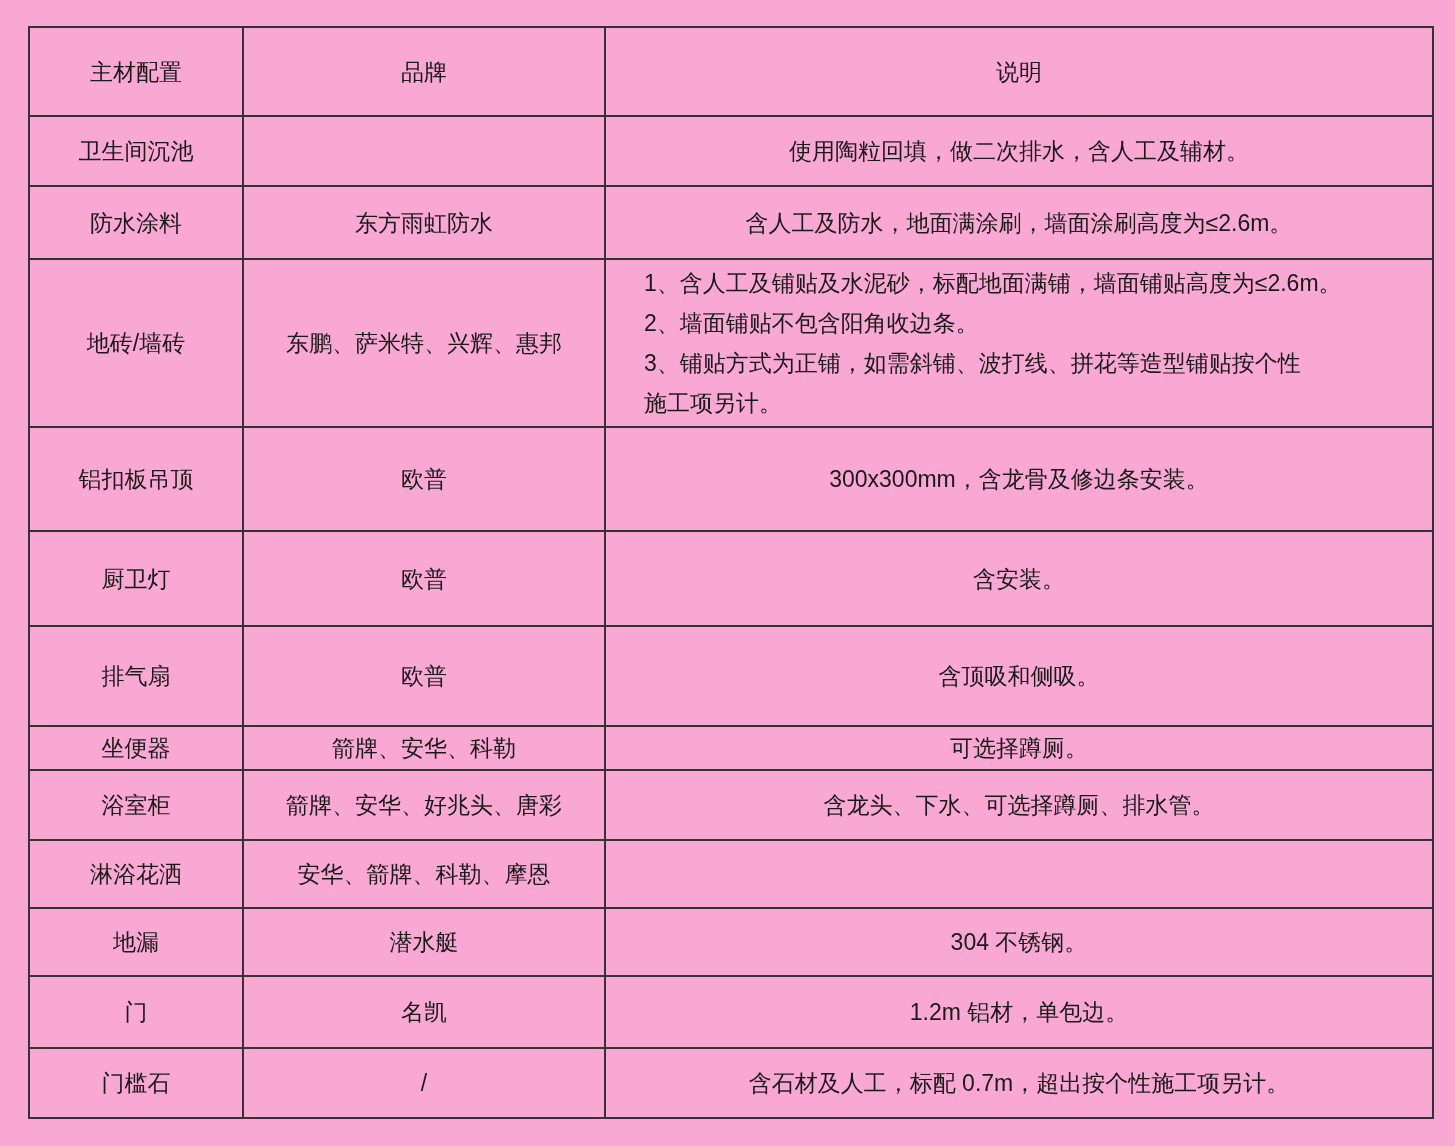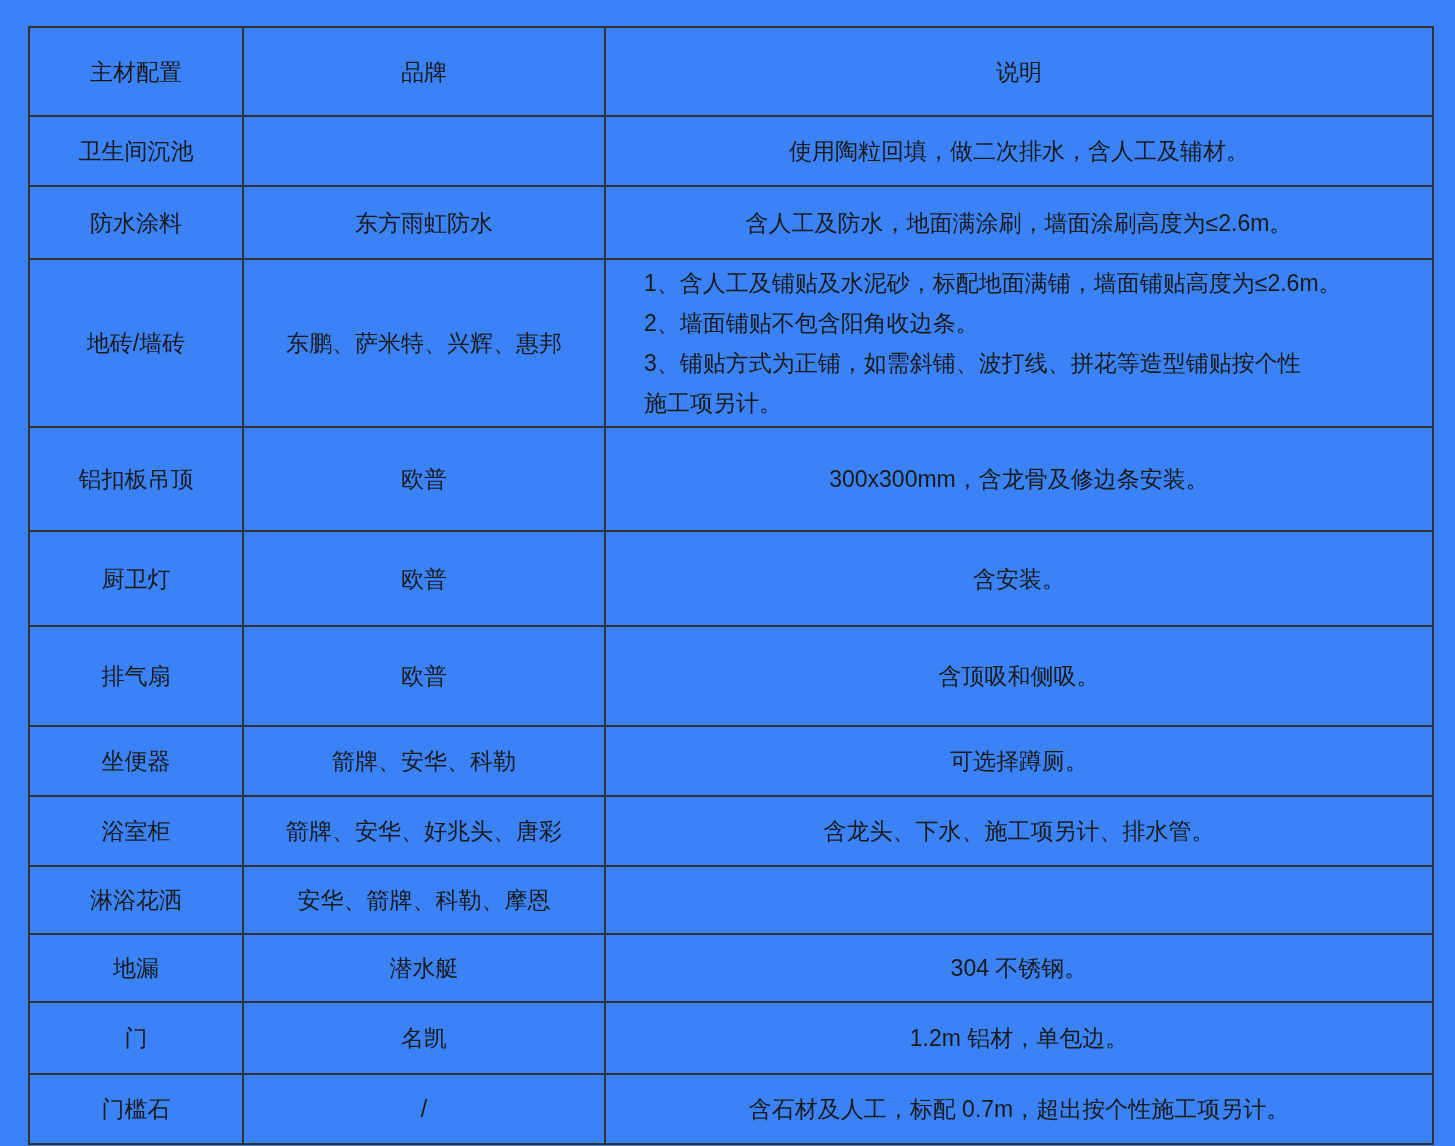--- a/index.html
+++ b/index.html
@@ -10,21 +10,21 @@
   body {
     width: 1455px;
     height: 1146px;
     font-family: "Liberation Sans", "DejaVu Sans", sans-serif;
     color: #1a1a1a;
   }
   .page {
     position: relative;
     width: 1455px;
     height: 1146px;
-    background: #3b82f6;
+    background: #f9a8d4;
     overflow: hidden;
   }
   table.materials {
     position: absolute;
     left: 28px;
     top: 26px;
     width: 1404px;
     border-collapse: collapse;
     table-layout: fixed;
   }
@@ -48,21 +48,21 @@
   td.description { white-space: pre-line; }
 
   
   thead tr               { height: 89px;  }
   tbody tr:nth-child(1)  { height: 70px;  }
   tbody tr:nth-child(2)  { height: 73px;  }
   tbody tr:nth-child(3)  { height: 168px; }
   tbody tr:nth-child(4)  { height: 104px; margin-top: 8px;  }
   tbody tr:nth-child(5)  { height: 95px;  }
   tbody tr:nth-child(6)  { height: 100px;  }
-  tbody tr:nth-child(7)  { height: 70px;  }
+  tbody tr:nth-child(7)  { height: 44px;  }
   tbody tr:nth-child(8)  { height: 70px;  }
   tbody tr:nth-child(9)  { height: 68px;  }
   tbody tr:nth-child(10) { height: 68px;  }
   tbody tr:nth-child(11) { height: 72px;  }
   tbody tr:nth-child(12) { height: 70px;  }
 
   
   tbody tr:nth-child(3) td.description {
     text-align: left;
     padding: 0 28px 0 38px;
@@ -121,21 +121,21 @@
           <td class="description">含顶吸和侧吸。</td>
         </tr>
         <tr>
           <td class="material">坐便器</td>
           <td class="brand">箭牌、安华、科勒</td>
           <td class="description">可选择蹲厕。</td>
         </tr>
         <tr>
           <td class="material">浴室柜</td>
           <td class="brand">箭牌、安华、好兆头、唐彩</td>
-          <td class="description">含龙头、下水、施工项另计、排水管。</td>
+          <td class="description">含龙头、下水、可选择蹲厕、排水管。</td>
         </tr>
         <tr>
           <td class="material">淋浴花洒</td>
           <td class="brand">安华、箭牌、科勒、摩恩</td>
           <td class="description"></td>
         </tr>
         <tr>
           <td class="material">地漏</td>
           <td class="brand">潜水艇</td>
           <td class="description">304 不锈钢。</td>

